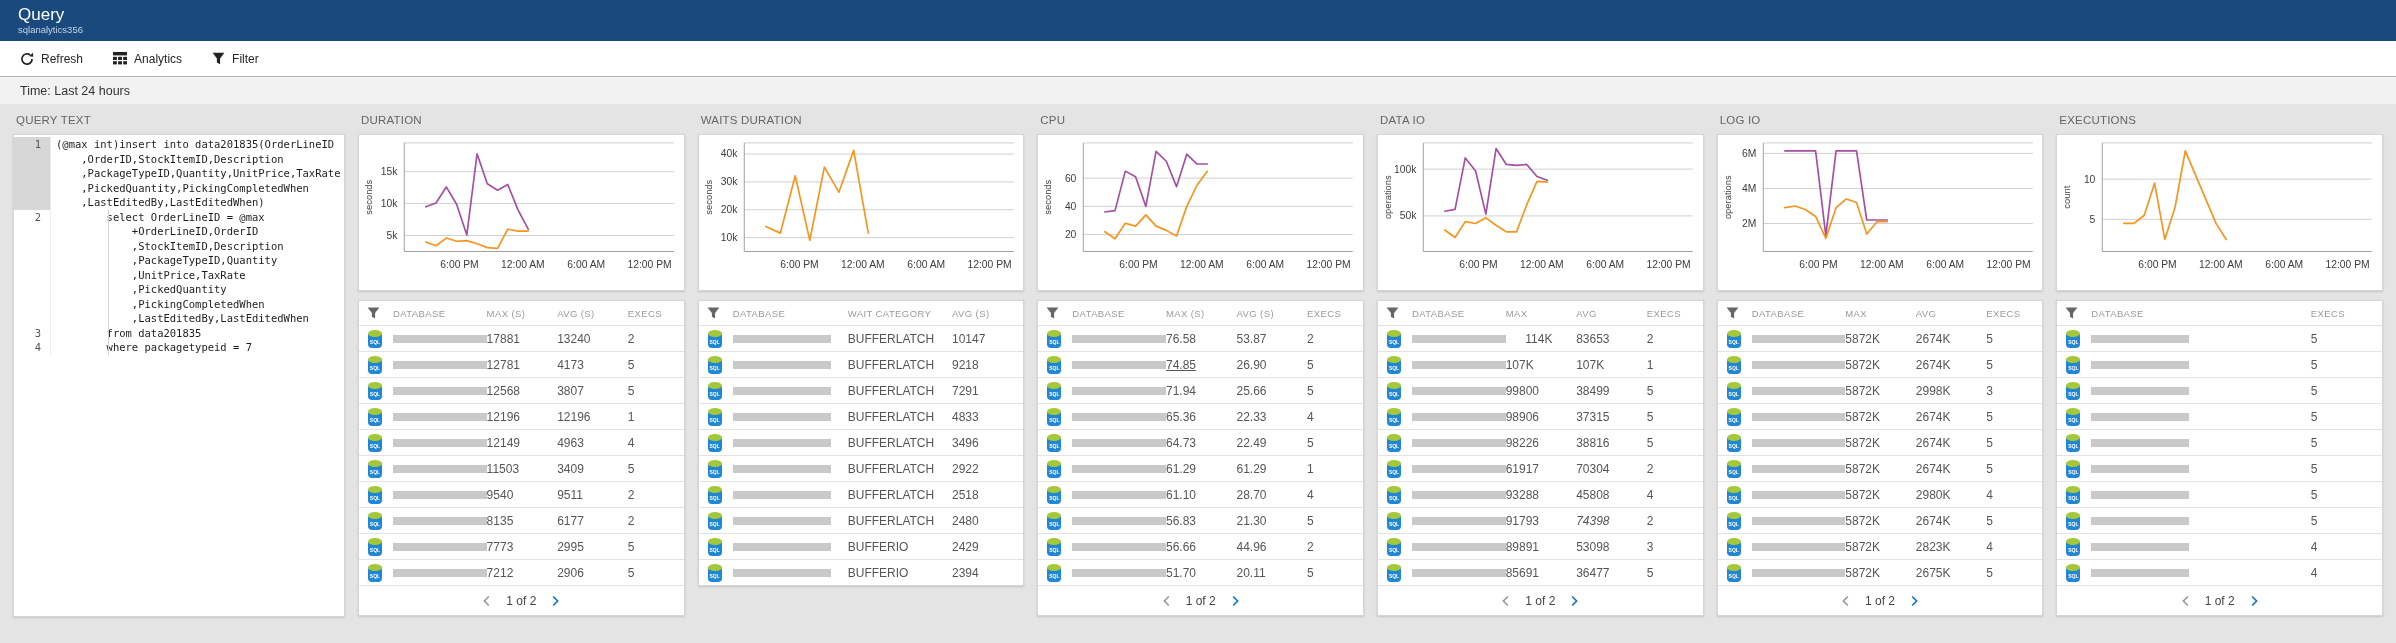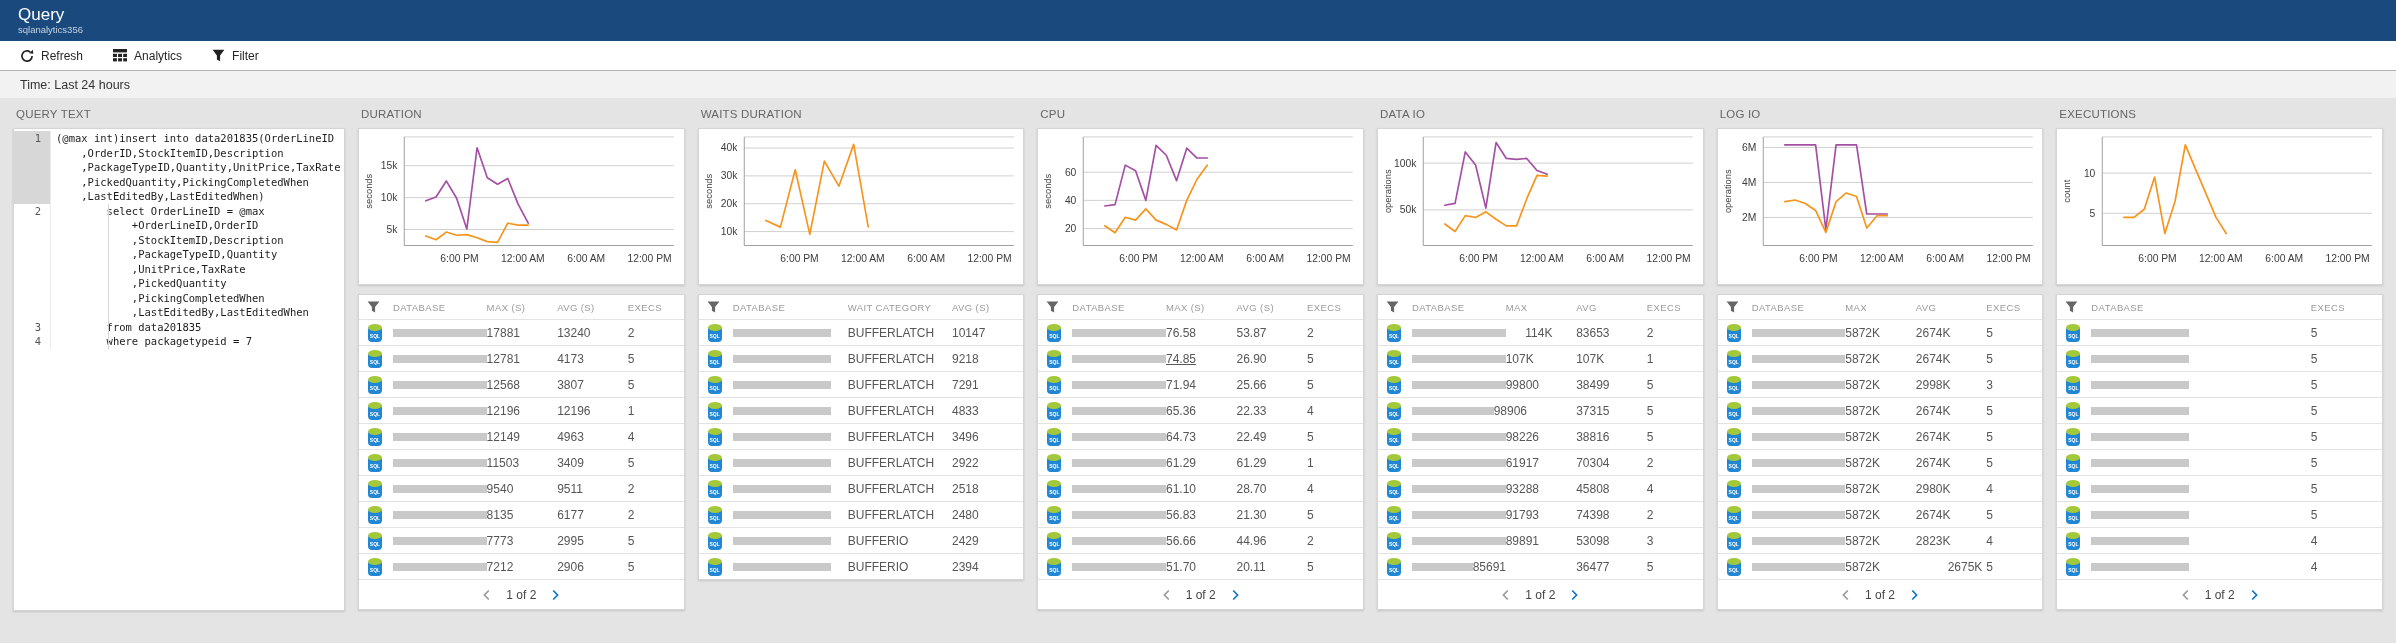--- a/index.html
+++ b/index.html
@@ -8,21 +8,21 @@
     width:2396px; height:643px; overflow:hidden;
     background:#e4e4e4;
     font-family:"Liberation Sans", sans-serif;
     -webkit-font-smoothing:antialiased;
   }
   
   .app-header { background:#1a4a7d; color:#fff; padding:5px 18px 6px; }
   .app-title { font-size:17px; font-weight:400; line-height:19px; }
   .app-subtitle { font-size:9.5px; color:#c3d2e2; line-height:11px; }
   
-  .toolbar { background:#fff; display:flex; align-items:center; gap:30px; padding:0 20px; height:30px; border-bottom:1px solid #b3b3b3; }
+  .toolbar { background:#fff; display:flex; align-items:center; gap:30px; padding:0 20px; height:36px; border-bottom:1px solid #b3b3b3; }
   .tb-btn { display:flex; align-items:center; gap:7px; font-size:12px; color:#262626; cursor:pointer; }
   .tb-btn svg { display:block; }
   
   .timebar { background:#f2f2f2; font-size:12.5px; color:#333; padding:7px 20px 6px; }
   
   .content { display:flex; gap:13px; padding:3px 13px 0; align-items:flex-start; }
   .panel { flex:1; min-width:0; }
   .panel-query { flex:0 0 332px; }
   .panel-title { font-size:11.5px; color:#666; letter-spacing:.2px; margin:7px 0 8px 3px; }
   .card { background:#fff; border:1px solid #d5d5d5; box-shadow:0 1px 2px rgba(0,0,0,.14); }
@@ -764,21 +764,21 @@
         <div class="trow">
           <div class="db-cell">
             <span class="sqlicon">
               <span class="body"></span>
               <span class="top"></span>
               <span class="label">SQL</span>
             </span>
             <span class="db-bar"></span>
           </div>
           <span class="vcell" style="flex: 0 0 23%;">98906</span>
-          <span class="vcell" style="flex: 0 0 23%; margin-left: 12px;">37315</span>
+          <span class="vcell" style="flex: 0 0 23%;">37315</span>
           <span class="vcell" style="flex: 0 0 15%;">5</span>
         </div>
         <div class="trow">
           <div class="db-cell">
             <span class="sqlicon">
               <span class="body"></span>
               <span class="top"></span>
               <span class="label">SQL</span>
             </span>
             <span class="db-bar"></span>
@@ -816,21 +816,21 @@
         <div class="trow">
           <div class="db-cell">
             <span class="sqlicon">
               <span class="body"></span>
               <span class="top"></span>
               <span class="label">SQL</span>
             </span>
             <span class="db-bar"></span>
           </div>
           <span class="vcell" style="flex: 0 0 23%;">91793</span>
-          <span class="vcell" style="flex: 0 0 23%;">74398</span>
+          <span class="vcell" style="flex: 0 0 23%; font-style: italic;">74398</span>
           <span class="vcell" style="flex: 0 0 15%;">2</span>
         </div>
         <div class="trow">
           <div class="db-cell">
             <span class="sqlicon">
               <span class="body"></span>
               <span class="top"></span>
               <span class="label">SQL</span>
             </span>
             <span class="db-bar"></span>
@@ -842,21 +842,21 @@
         <div class="trow">
           <div class="db-cell">
             <span class="sqlicon">
               <span class="body"></span>
               <span class="top"></span>
               <span class="label">SQL</span>
             </span>
             <span class="db-bar"></span>
           </div>
           <span class="vcell" style="flex: 0 0 23%;">85691</span>
-          <span class="vcell" style="flex: 0 0 23%; margin-left: 33px;">36477</span>
+          <span class="vcell" style="flex: 0 0 23%;">36477</span>
           <span class="vcell" style="flex: 0 0 15%;">5</span>
         </div>
         <div class="tfoot">
           <span class="pg-btn">
             <svg width="12" height="12" viewBox="0 0 12 12">
               <path d="M7.8 1.5 L3.4 6 L7.8 10.5" fill="none" stroke="#9a9a9a" stroke-width="1.7"></path>
             </svg>
           </span>
           <span>1 of 2</span>
           <span class="pg-btn">
@@ -1023,21 +1023,21 @@
         <div class="trow">
           <div class="db-cell">
             <span class="sqlicon">
               <span class="body"></span>
               <span class="top"></span>
               <span class="label">SQL</span>
             </span>
             <span class="db-bar"></span>
           </div>
           <span class="vcell" style="flex: 0 0 23%;">5872K</span>
-          <span class="vcell" style="flex: 0 0 23%; text-align: right;">2675K</span>
+          <span class="vcell" style="flex: 0 0 23%;">2675K</span>
           <span class="vcell" style="flex: 0 0 15%;">5</span>
         </div>
         <div class="tfoot">
           <span class="pg-btn">
             <svg width="12" height="12" viewBox="0 0 12 12">
               <path d="M7.8 1.5 L3.4 6 L7.8 10.5" fill="none" stroke="#9a9a9a" stroke-width="1.7"></path>
             </svg>
           </span>
           <span>1 of 2</span>
           <span class="pg-btn">

